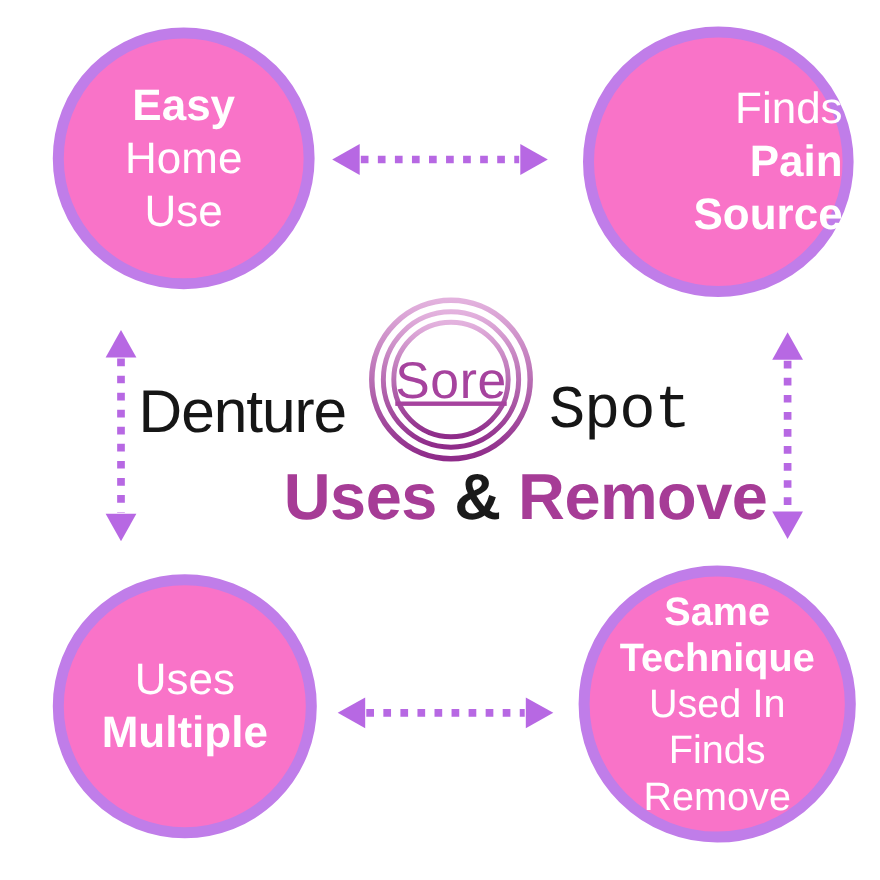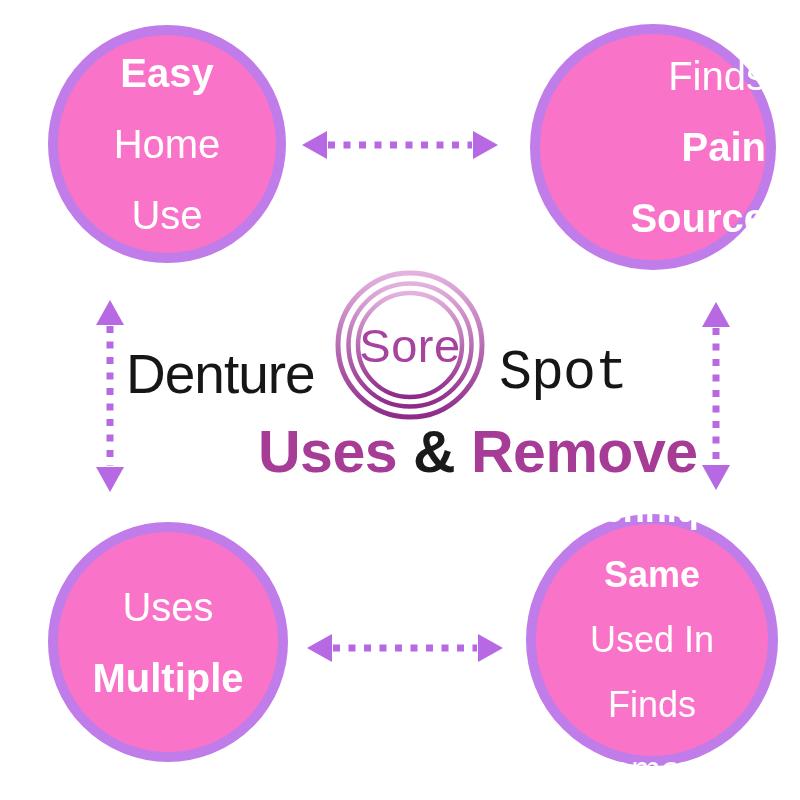--- a/index.html
+++ b/index.html
@@ -8,21 +8,21 @@
     font-family:"Liberation Sans",sans-serif;
     position:relative;overflow:hidden;
   }
   .canvas{position:absolute;left:0;top:0;width:800px;height:800px;}
 
   
   .bubble{
     position:absolute;border-radius:50%;
     background:#f973c8;border:10px solid #c07de9;
     display:flex;flex-direction:column;align-items:center;justify-content:center;
-    color:#ffffff;text-align:center;gap:23px;
+    color:#ffffff;text-align:center;
   }
   .bubble .ln{font-size:40px;line-height:48px;font-weight:400;}
   .bubble .ln.b{font-weight:700;}
   .bubble.small .ln{font-size:36px;line-height:42px;}
   #bubble-tl{left:48px;top:25px;width:218px;height:218px;}
   #bubble-tr{left:530px;top:24px;width:226px;height:226px;align-items:flex-end;}
   #bubble-bl{left:48px;top:522px;width:220px;height:220px;}
   #bubble-br{left:526px;top:514px;width:232px;height:232px;}
 
   
@@ -36,21 +36,21 @@
   .logo-word{
     position:absolute;top:336px;font-size:55px;line-height:76px;
     color:#161616;font-weight:400;letter-spacing:-1px;
   }
   #logo-word-left{left:126px;}
   #logo-word-right{left:499px;font-family:Liberation Mono, monospace;}
   #logo-rings{position:absolute;left:325px;top:260px;}
   #logo-sore{
     position:absolute;left:325px;top:260px;width:170px;height:170px;
     display:flex;align-items:center;justify-content:center;
-    font-size:47px;color:#a6439e;font-weight:400;letter-spacing:0.5px;
+    font-size:47px;color:#a6439e;font-weight:400;letter-spacing:0.5px;text-decoration:underline;
   }
   .tagline{
     position:absolute;left:258px;top:419px;
     font-size:59px;line-height:66px;font-weight:700;letter-spacing:-0.5px;
     white-space:nowrap;
   }
   .tagline .magenta{color:#a63c96;}
   .tagline .dark{color:#1a1a1a;}
 </style>
 </head>
@@ -69,22 +69,22 @@
     <div class="ln b">Pain</div>
     <div class="ln b">Source</div>
   </div>
 
   <div class="bubble" id="bubble-bl">
     <div class="ln">Uses</div>
     <div class="ln b">Multiple</div>
   </div>
 
   <div class="bubble small" id="bubble-br">
+    <div class="ln b">Same</div>
     <div class="ln b">Technique</div>
-    <div class="ln b">Same</div>
     <div class="ln">Used In</div>
     <div class="ln">Finds</div>
     <div class="ln">Remove</div>
   </div>
 
   <svg class="arrow" id="arrow-top" width="200" height="36" viewBox="0 0 200 36">
     <line x1="28" y1="18" x2="172" y2="18" stroke-width="7" stroke-dasharray="7 8.5" stroke="#b768e3"></line>
     <polygon points="2,18 27,4 27,32" fill="#b768e3"></polygon>
     <polygon points="198,18 173,4 173,32" fill="#b768e3"></polygon>
   </svg>

